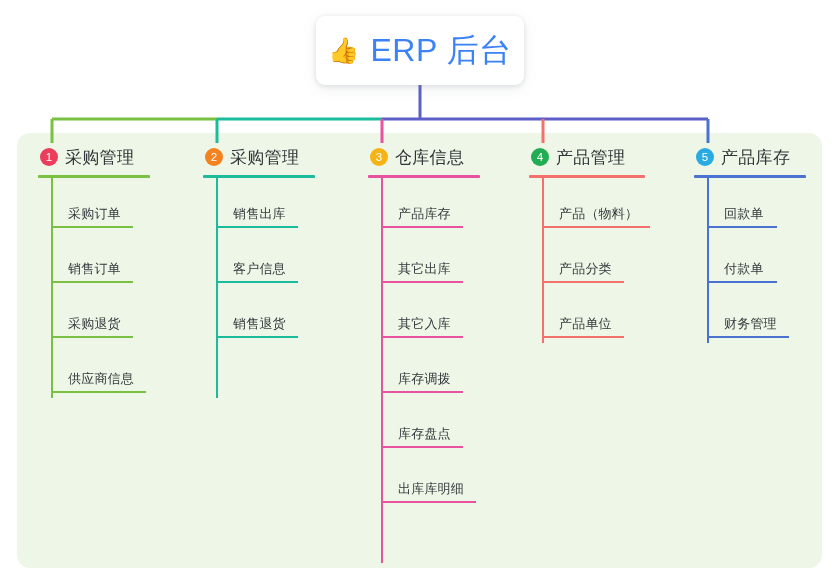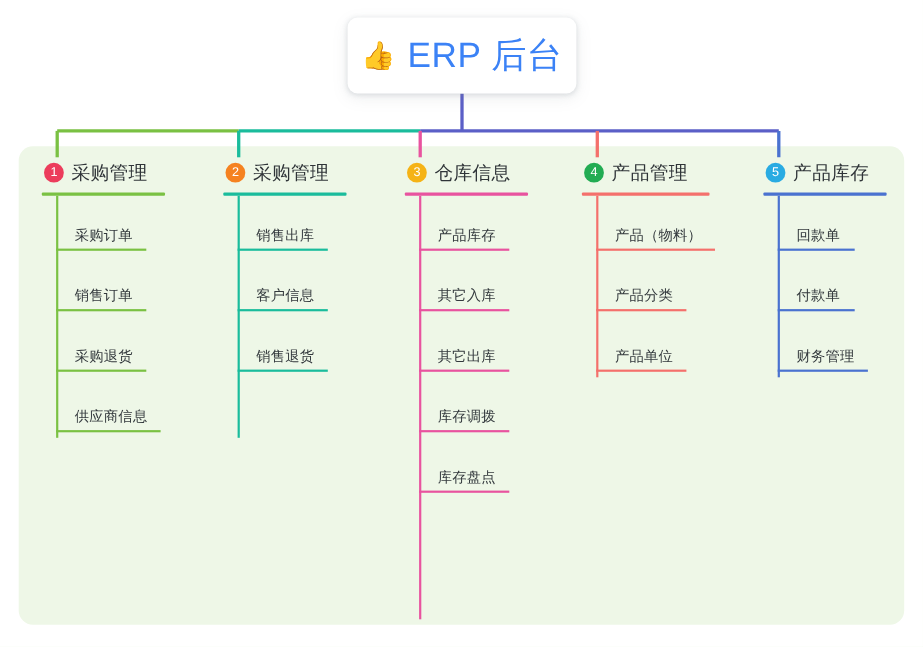--- a/index.html
+++ b/index.html
@@ -221,34 +221,38 @@
           <span class="branch-label">仓库信息</span>
         </div>
         <div class="branch-rule" style="background: rgb(232, 83, 159); width: 112px;"></div>
         <div class="items">
           <div class="rail" style="background: rgb(232, 83, 159); height: 385px;"></div>
           <div class="item">
             <span class="item-text">产品库存</span>
             <span class="item-underline" style="background: rgb(232, 83, 159); width: 82px;"></span>
           </div>
           <div class="item">
+            <span class="item-text">其它出库</span>
+            <span class="item-underline" style="background: rgb(232, 83, 159); width: 82px;"></span>
+          </div>
+          <div class="item">
             <span class="item-text">其它入库</span>
             <span class="item-underline" style="background: rgb(232, 83, 159); width: 82px;"></span>
           </div>
           <div class="item">
-            <span class="item-text">其它出库</span>
-            <span class="item-underline" style="background: rgb(232, 83, 159); width: 82px;"></span>
-          </div>
-          <div class="item">
             <span class="item-text">库存调拨</span>
             <span class="item-underline" style="background: rgb(232, 83, 159); width: 82px;"></span>
           </div>
           <div class="item">
             <span class="item-text">库存盘点</span>
             <span class="item-underline" style="background: rgb(232, 83, 159); width: 82px;"></span>
+          </div>
+          <div class="item">
+            <span class="item-text">出库库明细</span>
+            <span class="item-underline" style="background: rgb(232, 83, 159); width: 95px;"></span>
           </div>
         </div>
       </div>
       <div class="branch" style="left: 529px; width: 116px;">
         <div class="branch-head">
           <span class="badge" style="background: rgb(34, 172, 83);">4</span>
           <span class="branch-label">产品管理</span>
         </div>
         <div class="branch-rule" style="background: rgb(244, 112, 108); width: 116px;"></div>
         <div class="items">

